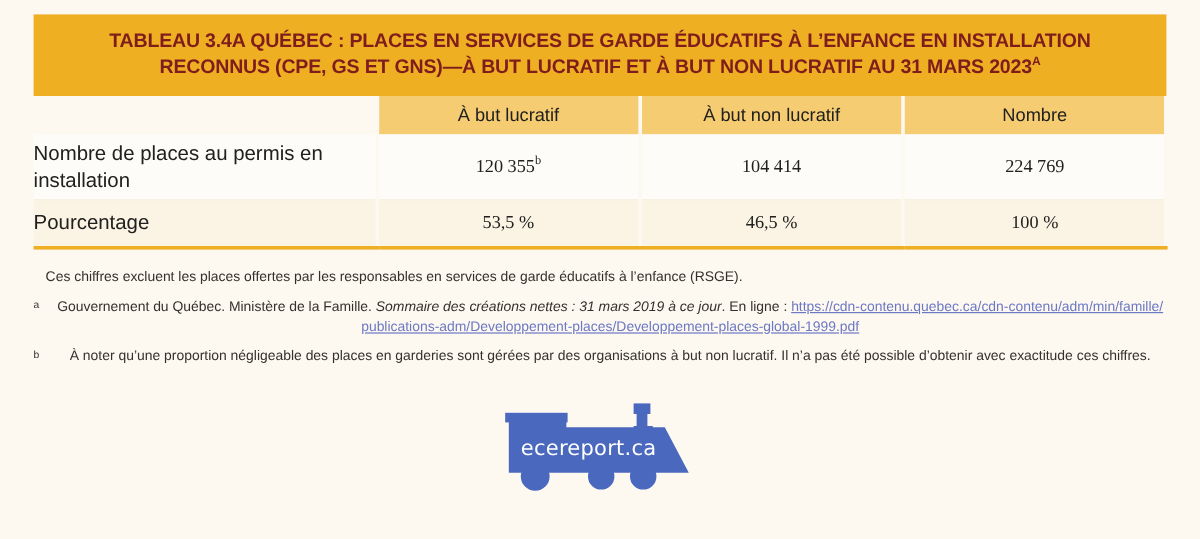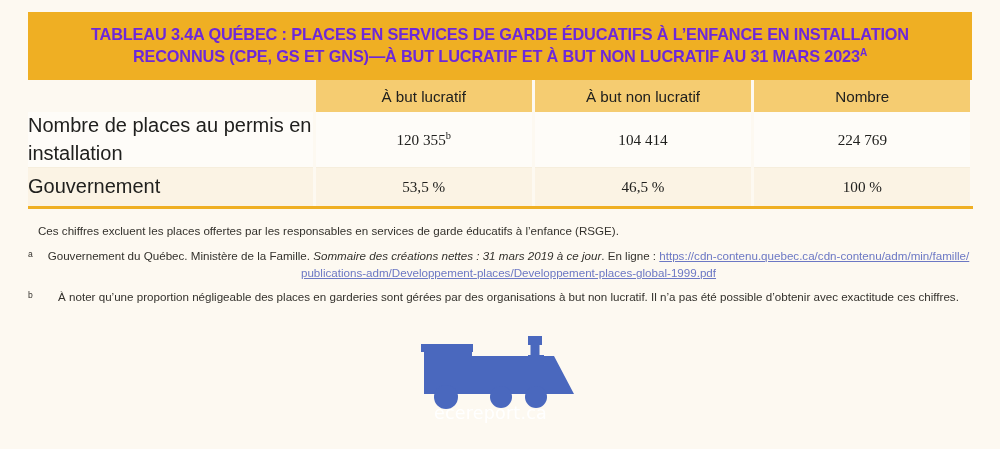--- a/index.html
+++ b/index.html
@@ -21,21 +21,21 @@
   }
 
   
   .title-bar {
     position: absolute;
     left: 28px;
     top: 12px;
     width: 944px;
     box-sizing: border-box;
     background: #EFAF23;
-    color: #6d28d9;
+    color: #7f1d1d;
     text-align: center;
     padding: 12px 28px 13px 28px;
     font-size: 16.3px;
     font-weight: bold;
     letter-spacing: -0.15px;
     line-height: 1.33;
     text-transform: uppercase;
   }
   .title-bar sup {
     font-size: 0.62em;
@@ -76,21 +76,21 @@
     height: 32px;
     vertical-align: middle;
     border-left: 3px solid #FDF9F1;
     border-right: 3px solid #FDF9F1;
   }
 
   
   .row-label {
     background: #FDFBF6;
     color: #20201E;
-    font-size: 20px;
+    font-size: 17px;
     text-align: left;
     padding: 10px 12px 10px 8px;
     vertical-align: middle;
     line-height: 1.38;
   }
   .row-val {
     background: #FDFBF6;
     color: #20201E;
     font-size: 15.2px;
     text-align: center;
@@ -176,21 +176,20 @@
   }
   .logo svg { display: block; }
   .logo-text {
     position: absolute;
     left: 18px;
     top: 28px;
     color: #FFFFFF;
     font-size: 17.5px;
     letter-spacing: 0.2px;
     font-family: "DejaVu Sans", sans-serif;
-    margin-top: 39px;
   }
 </style>
 </head>
 <body>
 
 <div class="page">
 
   <div class="title-bar">
     <span>TABLEAU 3.4A QUÉBEC : PLACES EN SERVICES DE GARDE ÉDUCATIFS À L’ENFANCE EN INSTALLATION RECONNUS (CPE, GS ET GNS)—À BUT LUCRATIF ET À BUT NON LUCRATIF AU 31 MARS 2023</span><sup>a</sup>
   </div>
@@ -212,21 +211,21 @@
         </tr>
       </thead>
       <tbody>
         <tr class="row-1">
           <td class="row-label">Nombre de places au permis en installation</td>
           <td class="row-val"><span>120 355</span><sup>b</sup></td>
           <td class="row-val">104 414</td>
           <td class="row-val">224 769</td>
         </tr>
         <tr class="row-2">
-          <td class="row-label">Gouvernement</td>
+          <td class="row-label">Pourcentage</td>
           <td class="row-val">53,5 %</td>
           <td class="row-val">46,5 %</td>
           <td class="row-val">100 %</td>
         </tr>
       </tbody>
     </table>
   </div>
 
   <div class="notes">
 

